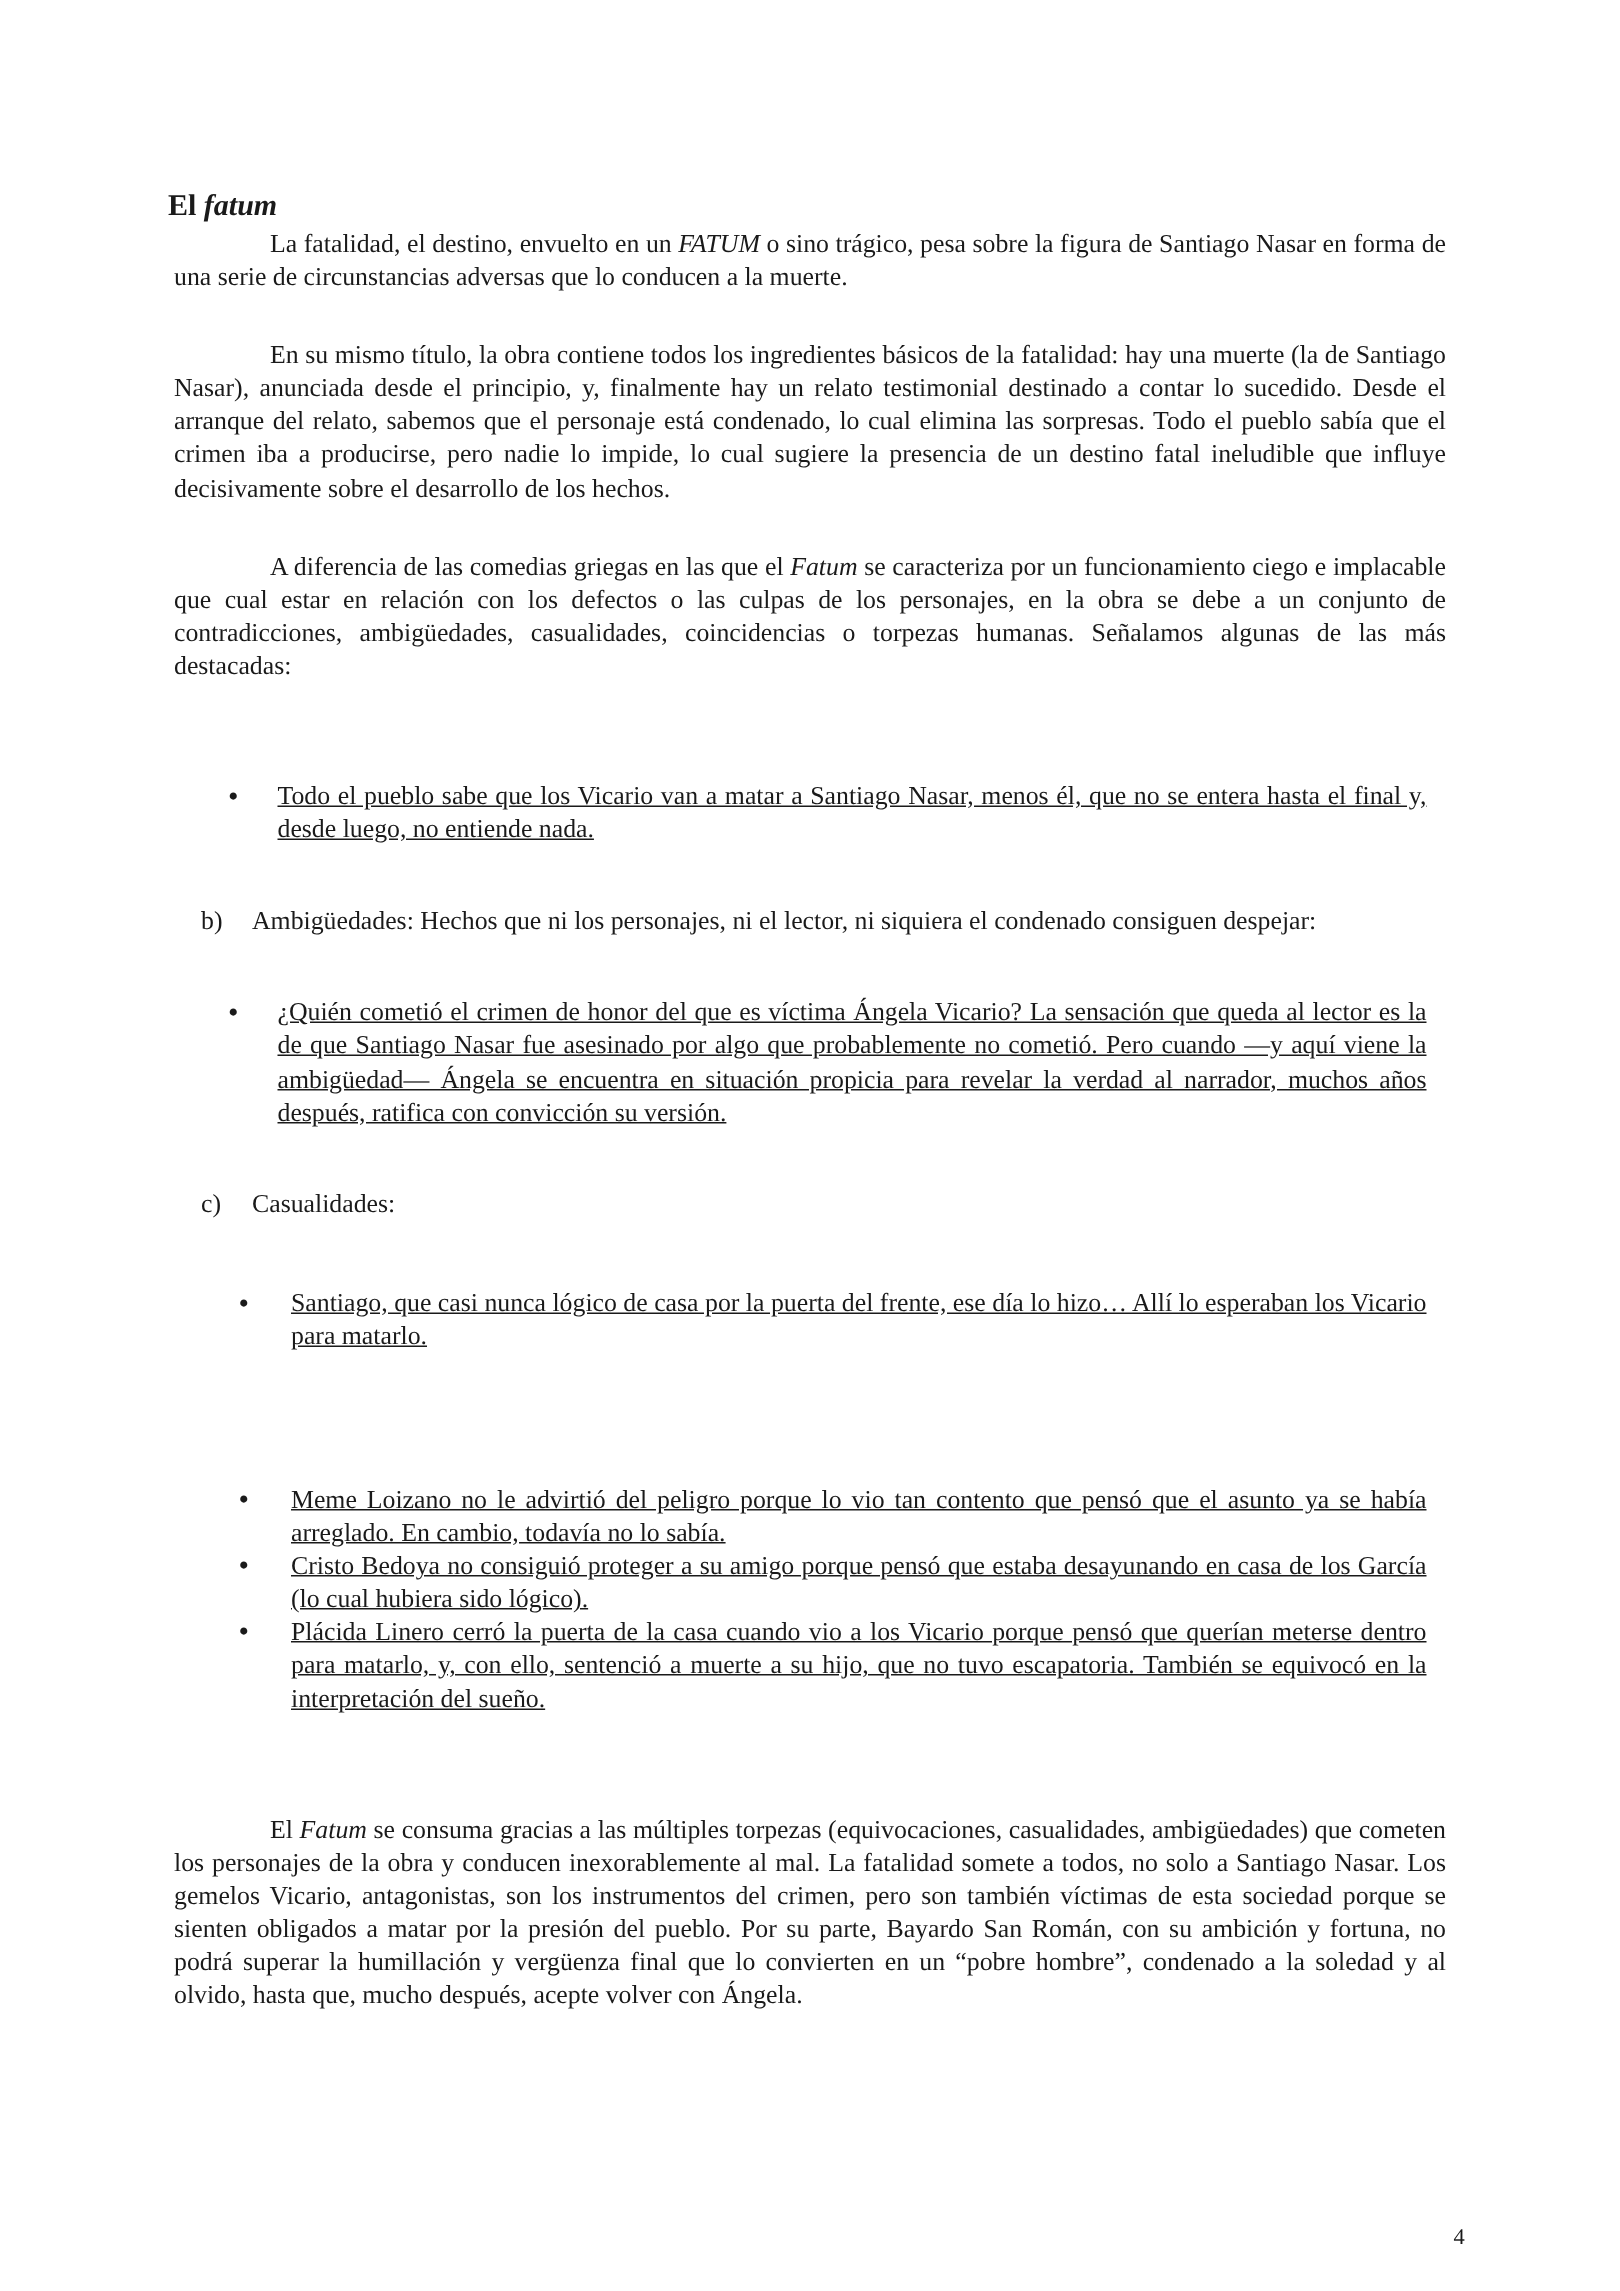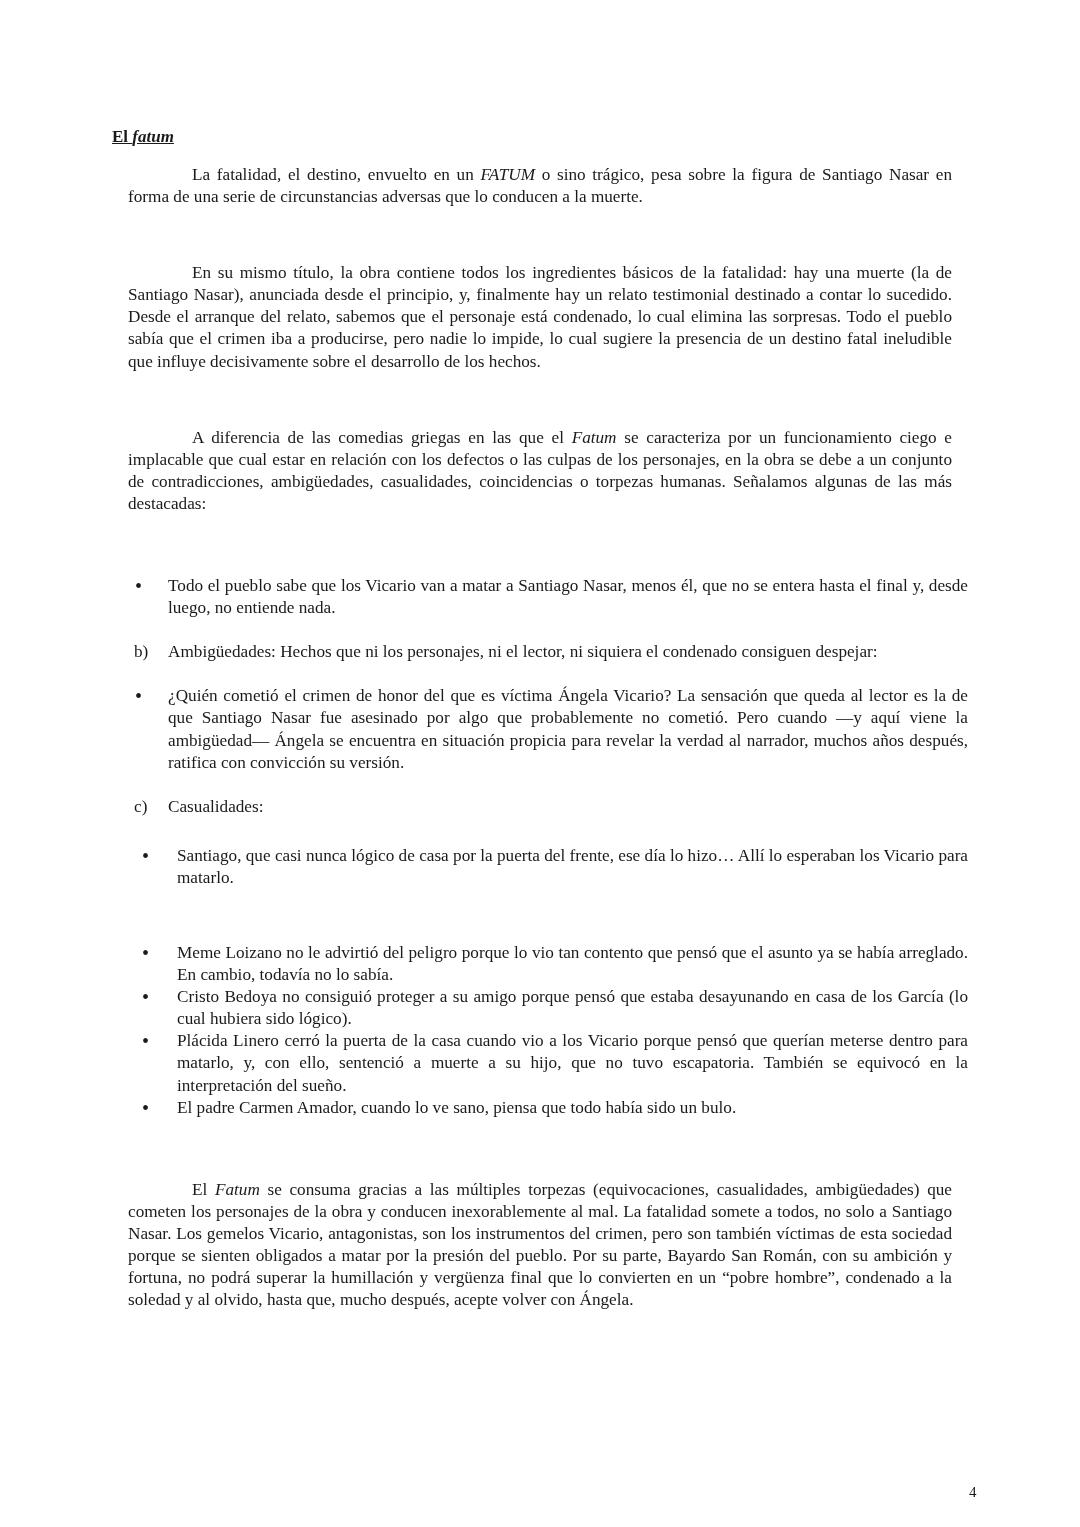--- a/index.html
+++ b/index.html
@@ -2,27 +2,27 @@
 <html><head>
   <meta charset="utf-8">
   <style>
     html, body { margin: 0; padding: 0; background: #ffffff; }
     body {
       width: 1080px; height: 1527px; position: relative; overflow: hidden;
       font-family: "Liberation Serif", "DejaVu Serif", serif;
       color: #1a1a1a;
     }
     .page { position: absolute; left: 112px; top: 126px; width: 856px; font-size: 17.2px; line-height: 22.1px; }
-    .title { font-weight: bold; text-decoration: underline; font-size: 17px; margin: 0; height: 22px; }
+    .title { font-weight: bold; font-size: 20px; margin: 0; height: 22px; }
     .title i { font-style: italic; }
-    .para { text-align: justify; text-indent: 64px; margin: 16px; }
+    .para { text-align: justify; text-indent: 64px; margin: 4px; }
     .gap { height: 22px; }
     .list-label { margin: 0; padding-left: 22px; position: relative; }
     .list-label .lbl { display: inline-block; width: 34px; }
-    .bullets { margin: 0; padding: 0; list-style: none; }
+    .bullets { margin: 17px; padding: 0; list-style: none; text-decoration: underline; }
     .bullets li { position: relative; padding-left: 56px; text-align: justify; }
     .bullets li::before { content: "\2022"; position: absolute; left: 23px; top: 0; font-size: 20px; }
     .bullets.wide li { padding-left: 65px; }
     .bullets.wide li::before { left: 30px; }
     .pagenum { position: absolute; left: 969px; top: 1484px; font-size: 15px; }
   </style>
 </head>
 <body>
 
 <div class="page">
@@ -55,20 +55,19 @@
   <ul class="bullets wide">
     <li>Santiago, que casi nunca lógico de casa por la puerta del frente, ese día lo hizo… Allí lo esperaban los Vicario para matarlo.</li>
   </ul>
   <div class="gap" style="height:26px"></div>
 
   <div class="gap" style="height:27px"></div>
   <ul class="bullets wide">
     <li>Meme Loizano no le advirtió del peligro porque lo vio tan contento que pensó que el asunto ya se había arreglado. En cambio, todavía no lo sabía.</li>
     <li>Cristo Bedoya no consiguió proteger a su amigo porque pensó que estaba desayunando en casa de los García (lo cual hubiera sido lógico).</li>
     <li>Plácida Linero cerró la puerta de la casa cuando vio a los Vicario porque pensó que querían meterse dentro para matarlo, y, con ello, sentenció a muerte a su hijo, que no tuvo escapatoria. También se equivocó en la interpretación del sueño.</li>
-    <li>El padre Carmen Amador, cuando lo ve sano, piensa que todo había sido un bulo.</li>
   </ul>
   <div class="gap" style="height:44px"></div>
 
   <p class="para"><span>El </span><i>Fatum</i><span> se consuma gracias a las múltiples torpezas (equivocaciones, casualidades, ambigüedades) que cometen los personajes de la obra y conducen inexorablemente al mal. La fatalidad somete a todos, no solo a Santiago Nasar. Los gemelos Vicario, antagonistas, son los instrumentos del crimen, pero son también víctimas de esta sociedad porque se sienten obligados a matar por la presión del pueblo. Por su parte, Bayardo San Román, con su ambición y fortuna, no podrá superar la humillación y vergüenza final que lo convierten en un “pobre hombre”, condenado a la soledad y al olvido, hasta que, mucho después, acepte volver con Ángela.</span></p>
 </div>
 
 <div class="pagenum">4</div>
 
 </body></html>

